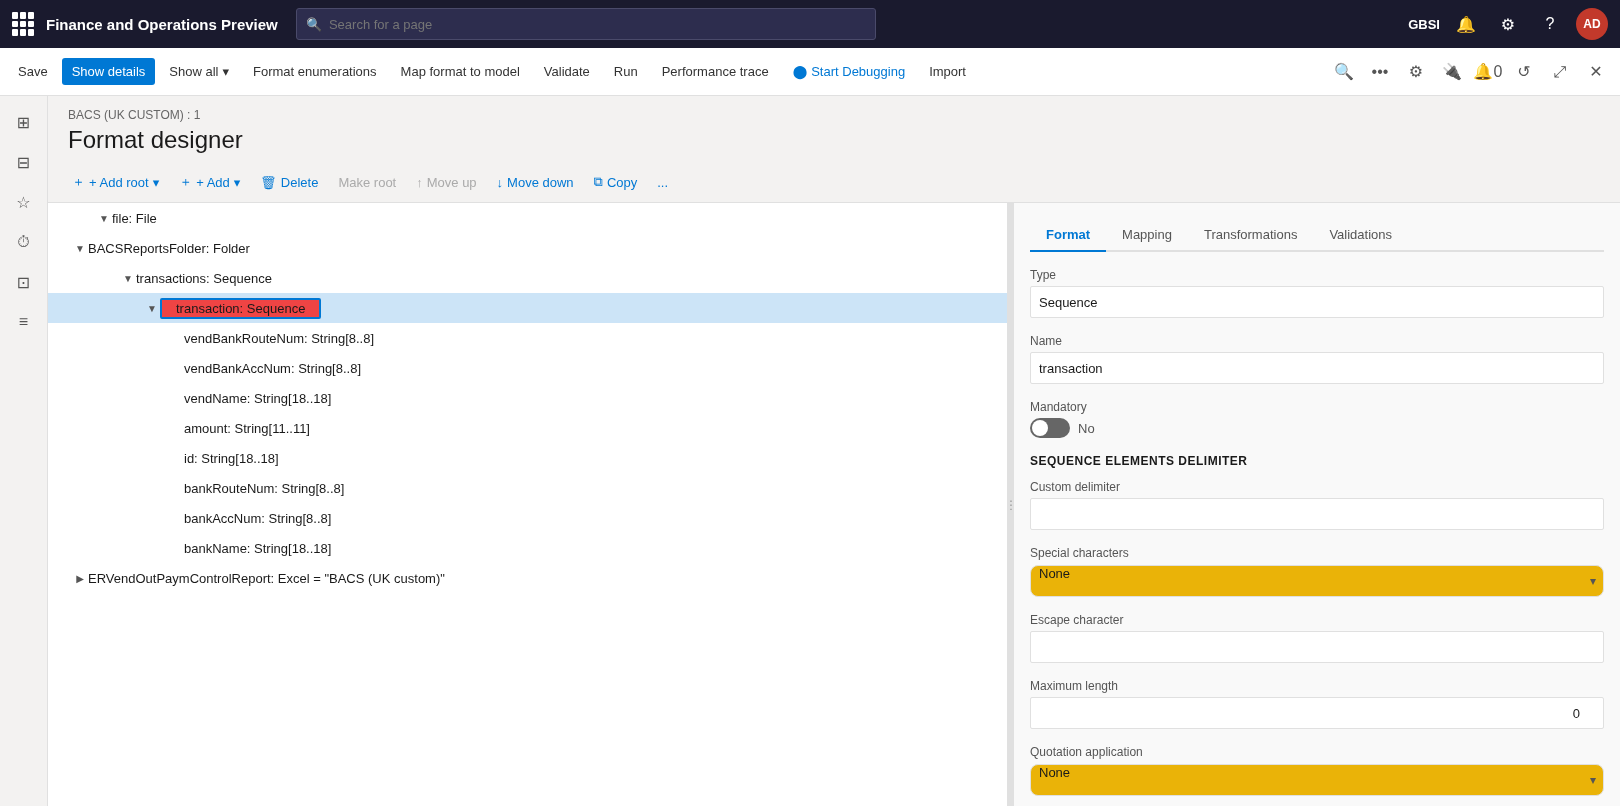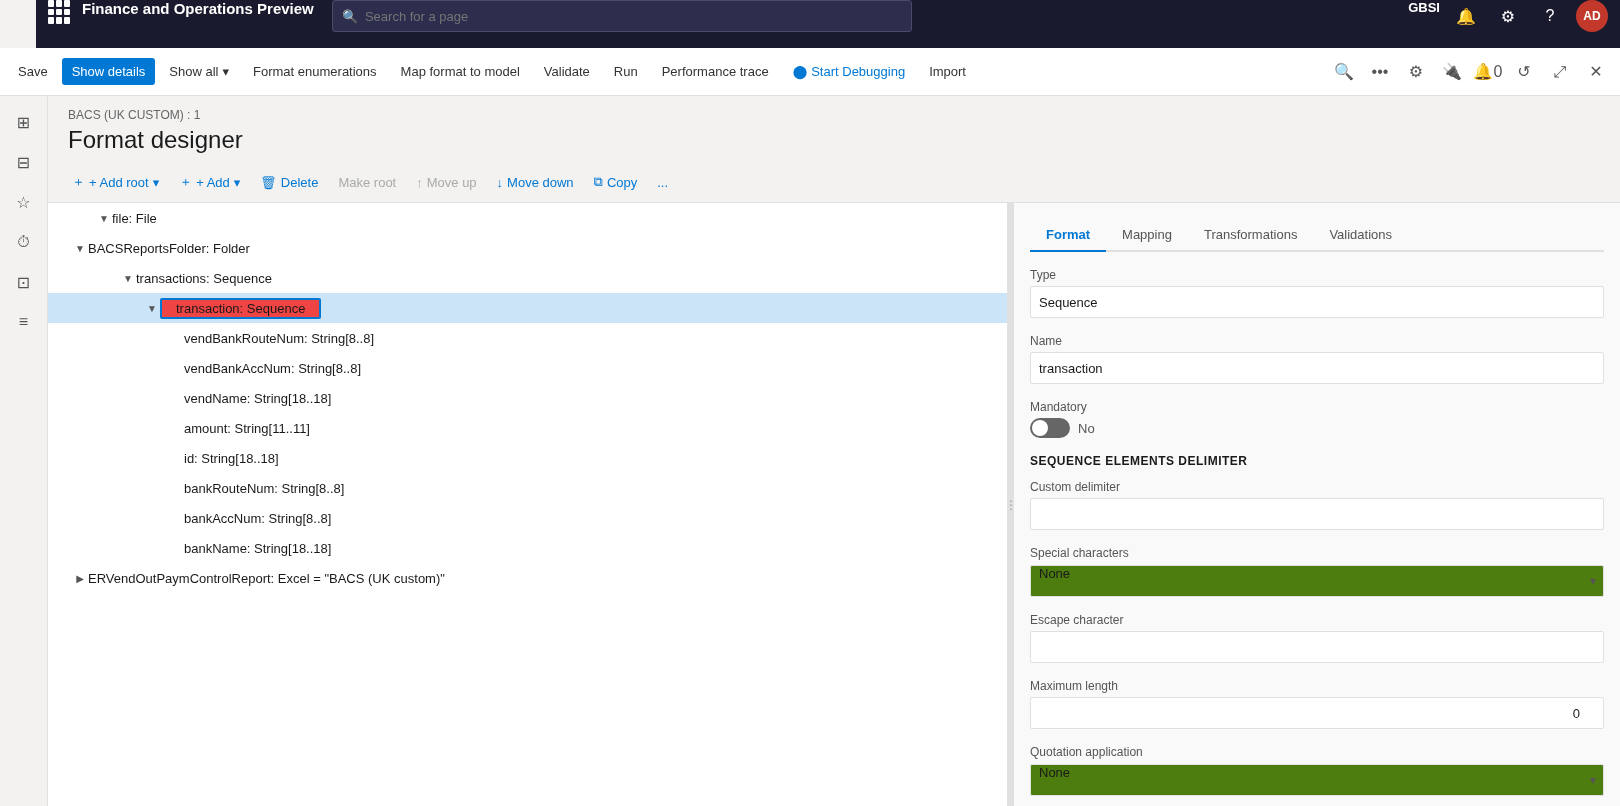--- a/index.html
+++ b/index.html
@@ -3,25 +3,24 @@
   <meta charset="utf-8">
   <style>
     * { box-sizing: border-box; margin: 0; padding: 0; font-family: 'Segoe UI', sans-serif; }
     body { background: #f3f2f1; overflow: hidden; width: 1620px; height: 806px; }
 
     
     .top-nav {
       background: #1a1a2e;
       height: 48px;
       display: flex;
-      align-items: flex-start;
+      align-items: center;
       padding: 0 12px;
       gap: 10px;
       color: white;
-      margin-left: 36px;
     }
     .top-nav .app-grid {
       width: 24px; height: 24px;
       display: grid; grid-template-columns: repeat(3,6px); gap: 2px;
       cursor: pointer;
     }
     .top-nav .app-grid span { background: white; border-radius: 1px; }
     .top-nav .app-title { font-size: 15px; font-weight: 600; color: white; flex: 0 0 auto; margin-right: 8px; }
     .top-nav .search-bar {
       flex: 0 0 580px;
@@ -321,24 +320,24 @@
       letter-spacing: 0.5px;
       margin-bottom: 12px;
       margin-top: 8px;
     }
 
     .prop-select-wrapper { position: relative; }
     .prop-select {
       width: 100%;
       height: 32px;
       border: 1px solid #e0e0e0;
-      border-radius: 2px;
+      border-radius: 8px;
       padding: 0 28px 16px 8px;
       font-size: 13px;
-      background: #4d7c0f;
+      background: #eab308;
       color: #1a1a1a;
       outline: none;
       appearance: none;
       cursor: pointer;
     }
     .select-arrow {
       position: absolute;
       right: 8px; top: 50%;
       transform: translateY(-50%);
       font-size: 12px;

